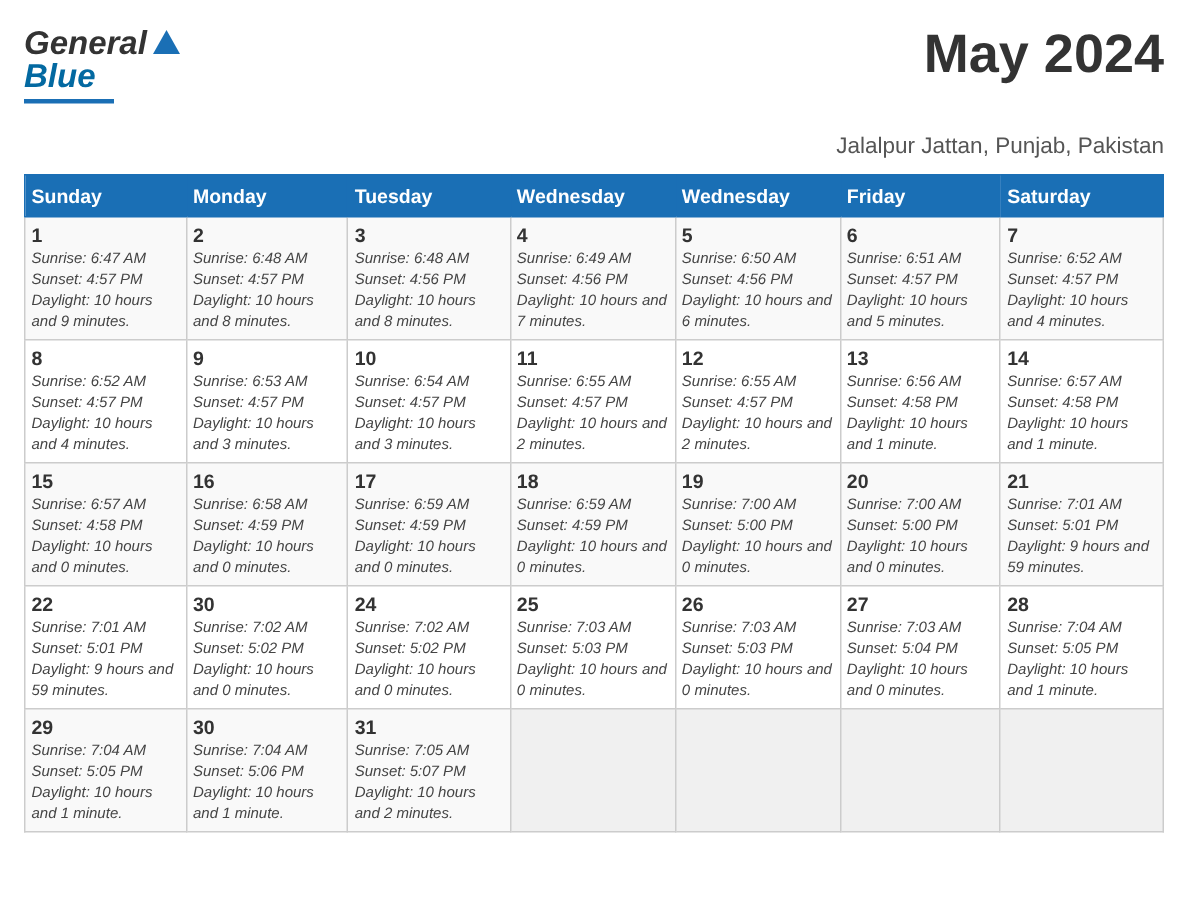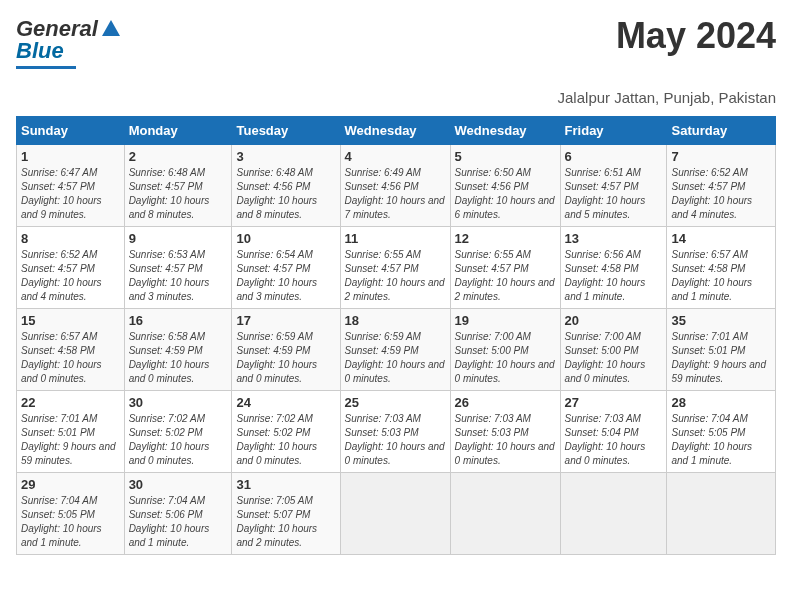--- a/index.html
+++ b/index.html
@@ -275,21 +275,21 @@
       </td>
         <td>
         <span class="day-num">20</span>
         <div class="day-info">
           Sunrise: 7:00 AM<br>
           Sunset: 5:00 PM<br>
           Daylight: 10 hours and 0 minutes.
         </div>
       </td>
         <td>
-        <span class="day-num">35</span>
+        <span class="day-num">21</span>
         <div class="day-info">
           Sunrise: 7:01 AM<br>
           Sunset: 5:01 PM<br>
           Daylight: 9 hours and 59 minutes.
         </div>
       </td>
       </tr>
       <tr>
         <td>
         <span class="day-num">22</span>

